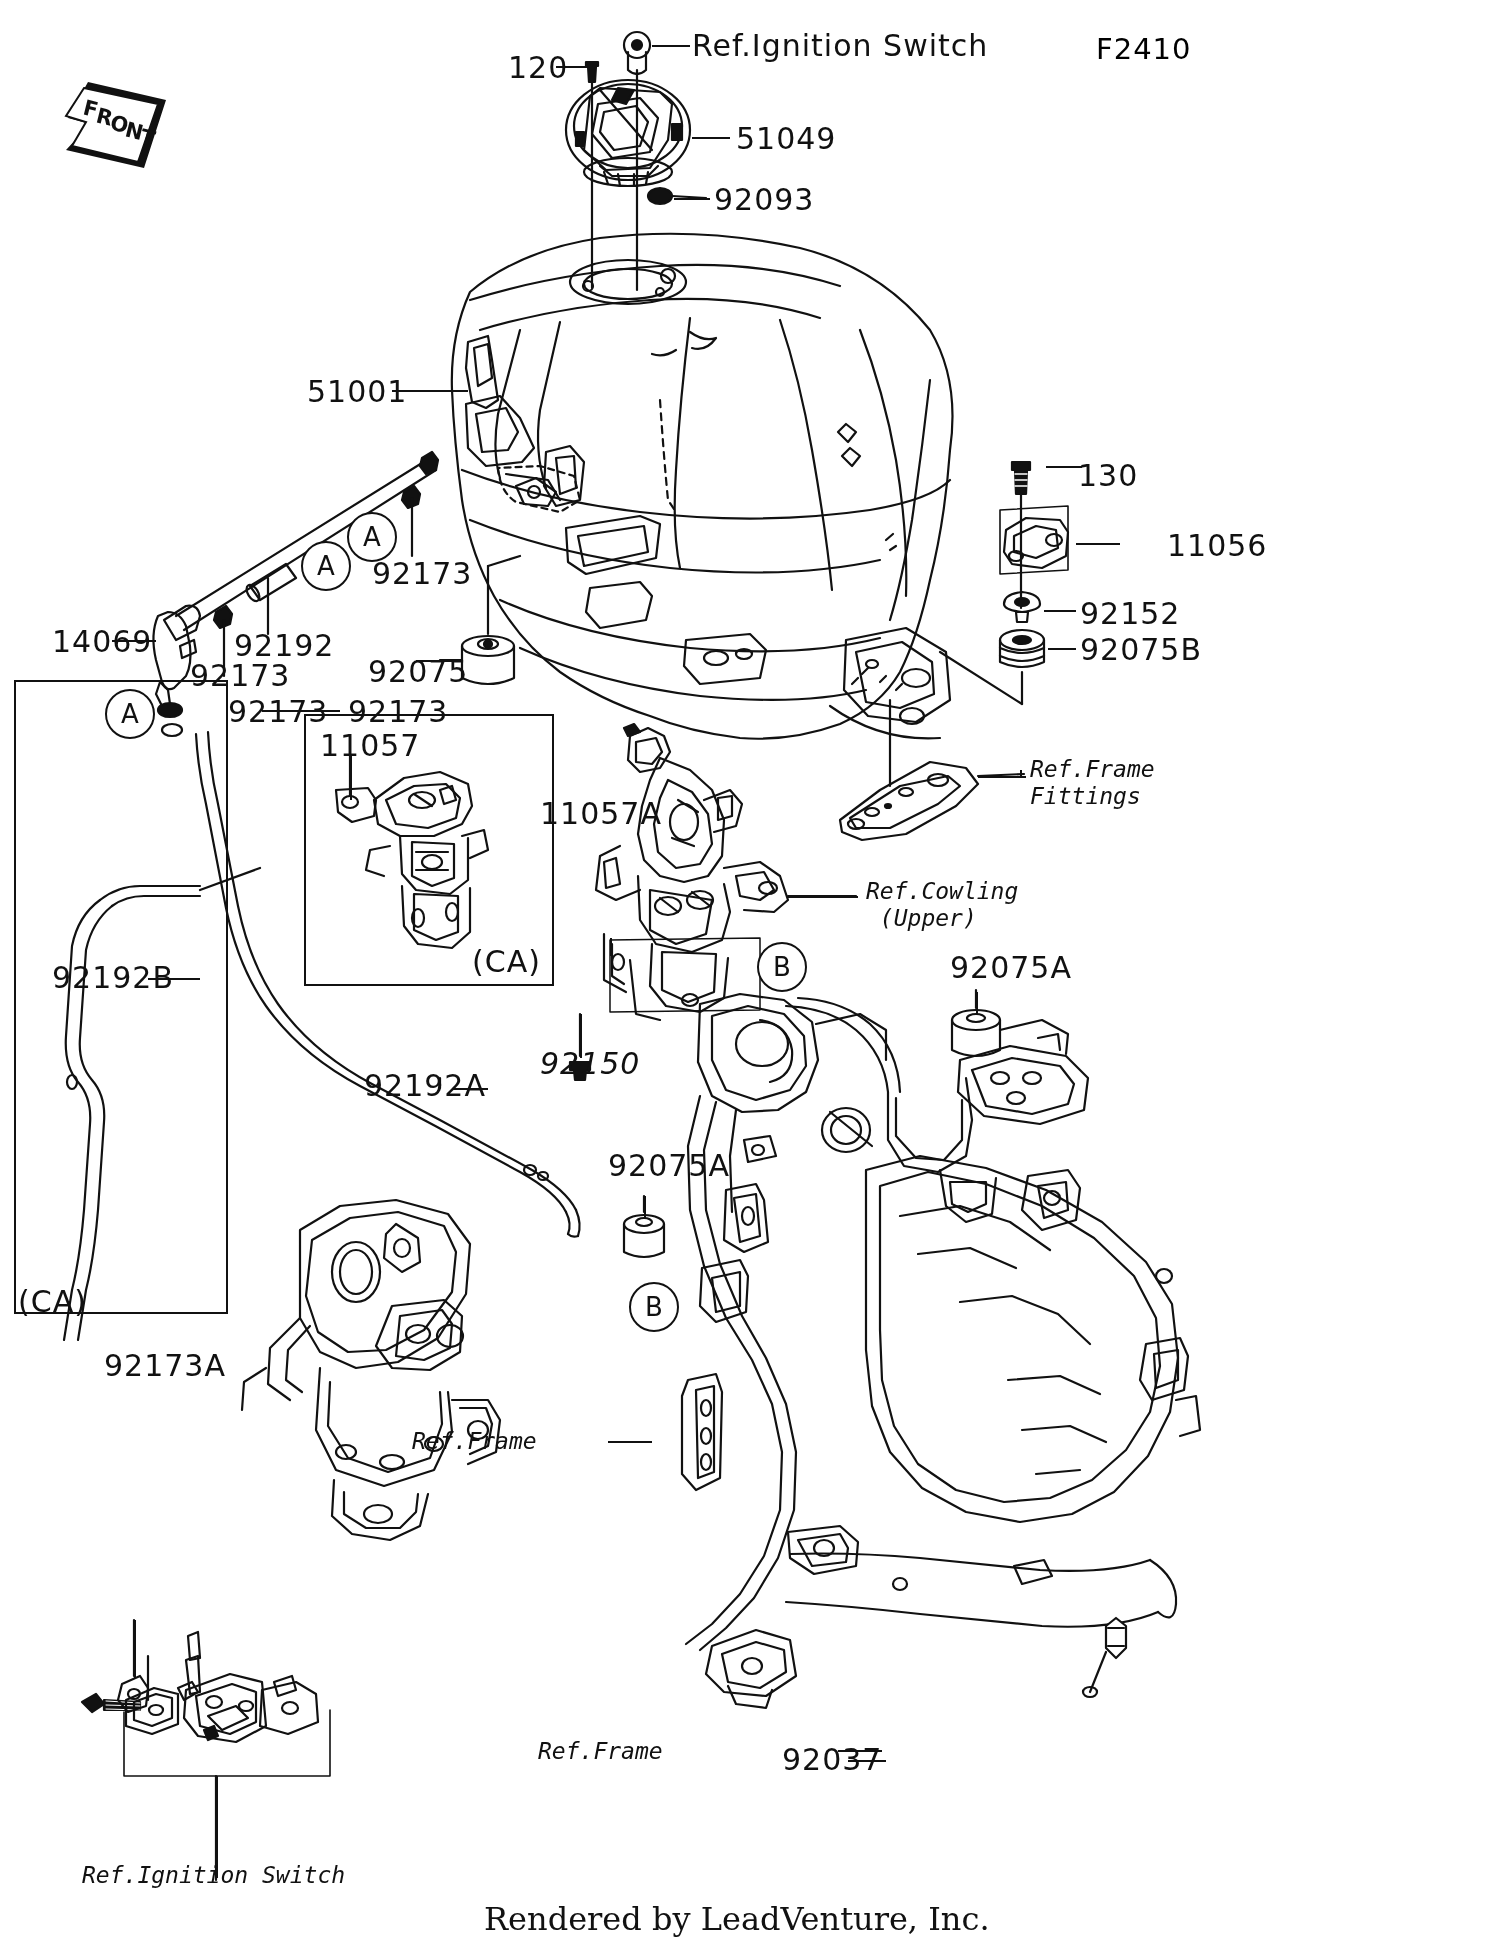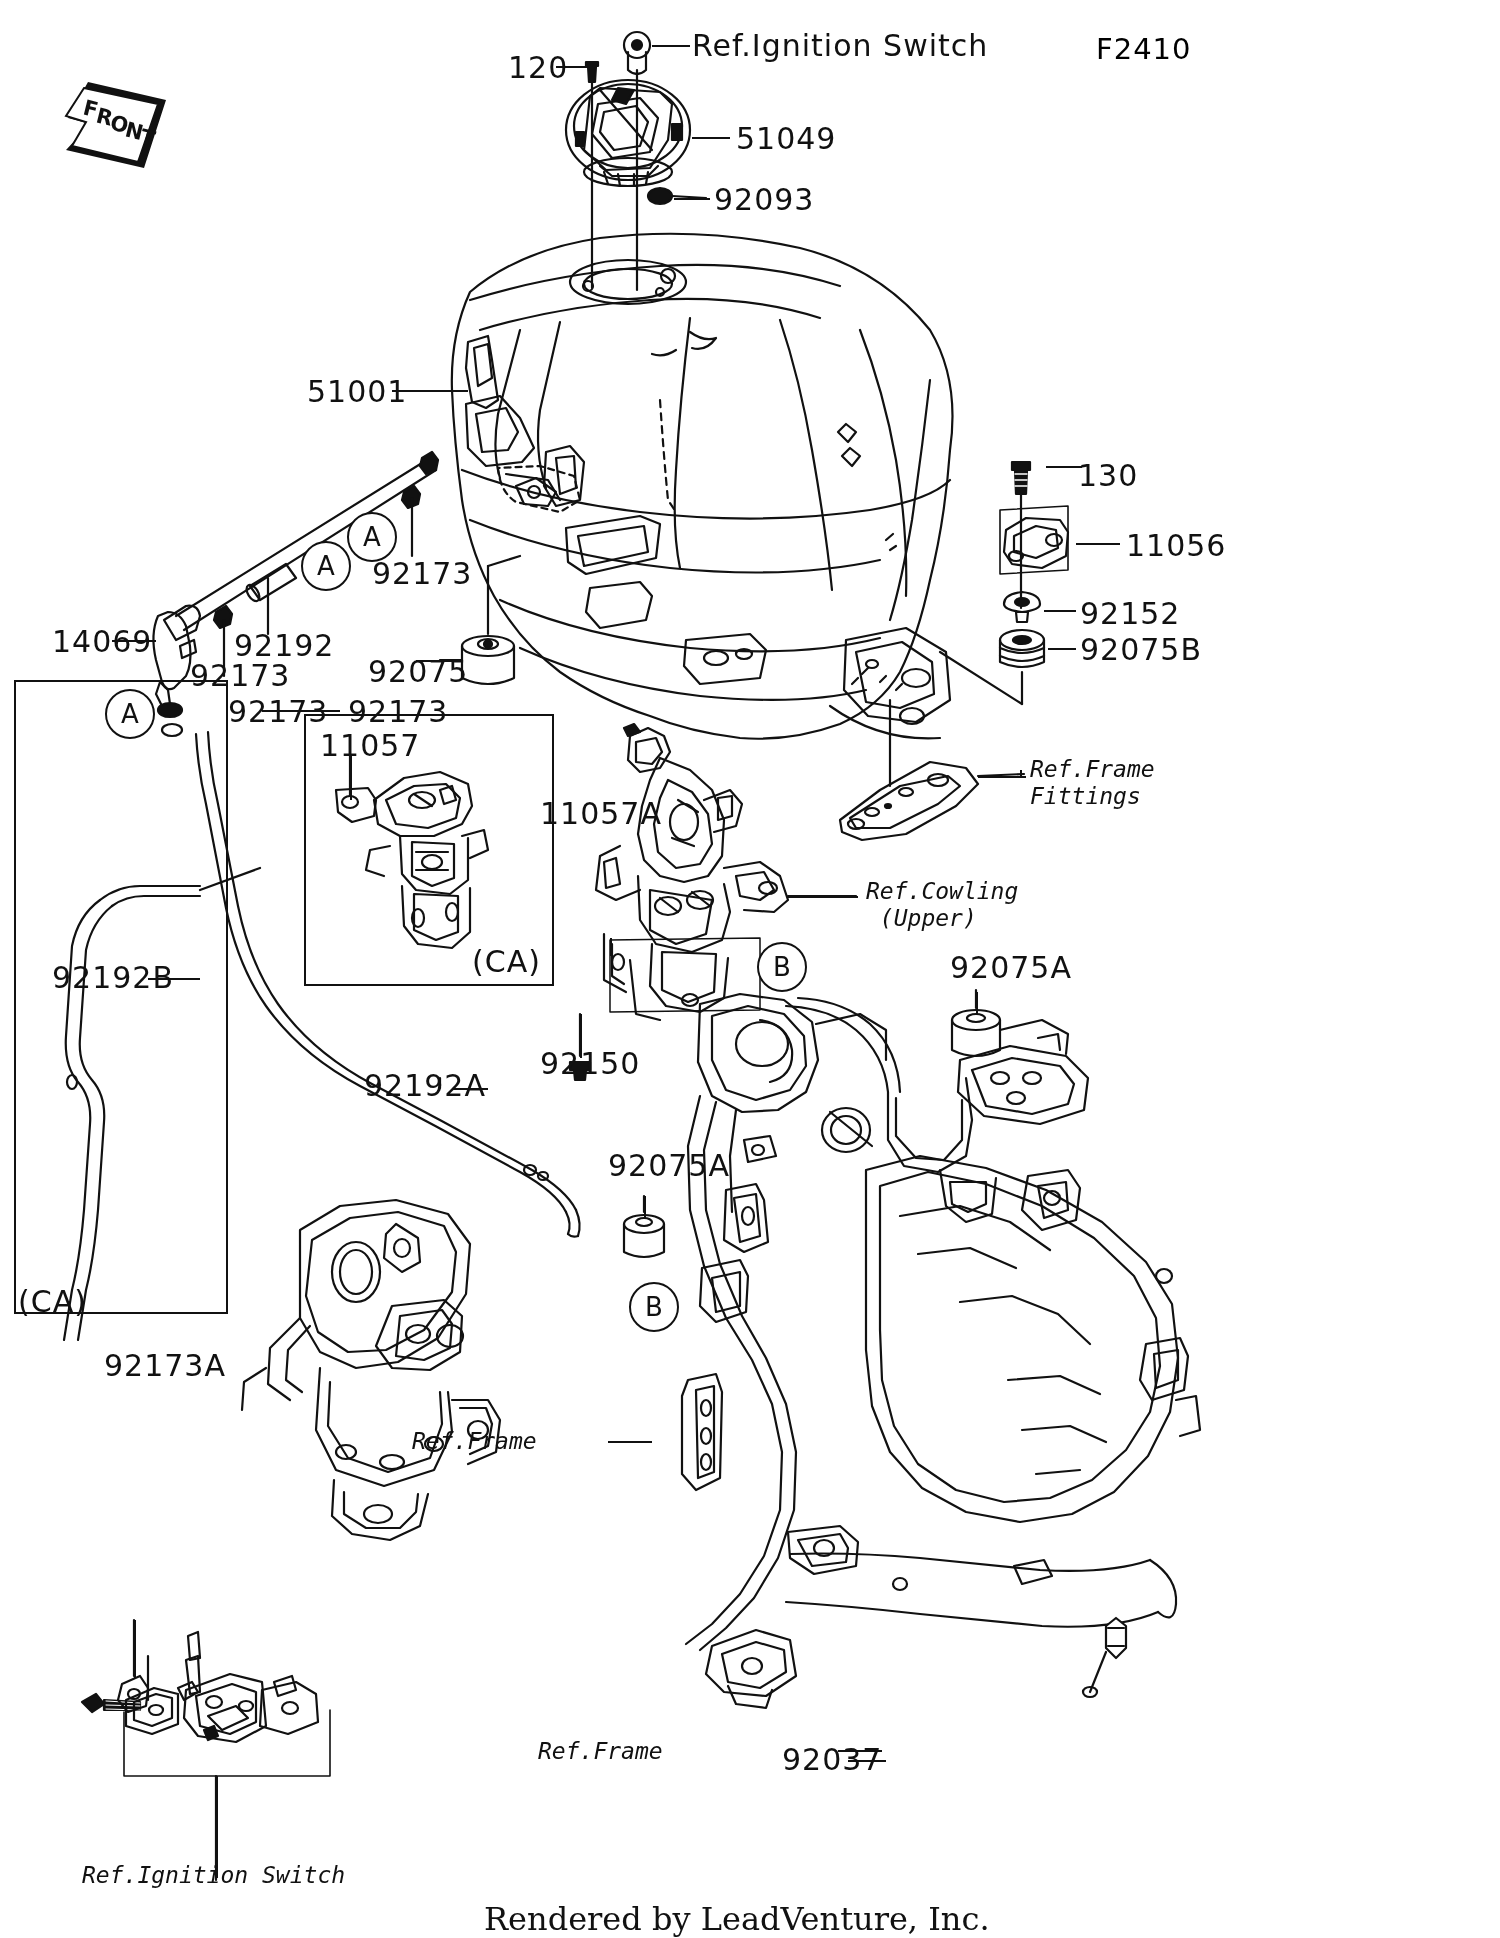--- a/index.html
+++ b/index.html
@@ -525,31 +525,31 @@
   <div class="lbl" style="left:736px;top:121px;">51049</div>
   <div class="lbl" style="left:714px;top:182px;">92093</div>
   <div class="lbl" style="left:307px;top:374px;">51001</div>
   <div class="lbl" style="left:372px;top:556px;">92173</div>
   <div class="lbl" style="left:52px;top:624px;">14069</div>
   <div class="lbl" style="left:234px;top:628px;">92192</div>
   <div class="lbl" style="left:190px;top:658px;">92173</div>
   <div class="lbl" style="left:228px;top:694px;">92173</div>
   <div class="lbl" style="left:368px;top:654px;">92075</div>
   <div class="lbl" style="left:1078px;top:458px;">130</div>
-  <div class="lbl" style="left:1126px;top:528px;">11056</div>
+  <div class="lbl" style="left:1167px;top:528px;">11056</div>
   <div class="lbl" style="left:1080px;top:596px;">92152</div>
   <div class="lbl" style="left:1080px;top:632px;">92075B</div>
   <div class="lbl mono" style="left:1030px;top:756px;">Ref.Frame
 Fittings</div>
   <div class="lbl mono" style="left:866px;top:878px;">Ref.Cowling
  (Upper)</div>
   <div class="lbl" style="left:320px;top:728px;text-align:right;">11057</div>
   <div class="lbl" style="left:472px;top:944px;">(CA)</div>
   <div class="lbl" style="left:540px;top:796px;">11057A</div>
-  <div class="lbl" style="left:540px;top:1046px;">92150</div>
+  <div class="lbl" style="left:540px;top:1046px;font-style:italic;">92150</div>
   <div class="lbl" style="left:950px;top:950px;">92075A</div>
   <div class="lbl" style="left:608px;top:1148px;">92075A</div>
   <div class="lbl" style="left:52px;top:960px;">92192B</div>
   <div class="lbl" style="left:364px;top:1068px;">92192A</div>
   <div class="lbl" style="left:18px;top:1284px;">(CA)</div>
   <div class="lbl" style="left:104px;top:1348px;">92173A</div>
   <div class="lbl mono" style="left:412px;top:1428px;">Ref.Frame</div>
   <div class="lbl mono" style="left:538px;top:1738px;">Ref.Frame</div>
   <div class="lbl" style="left:782px;top:1742px;">92037</div>
   <div class="lbl mono" style="left:82px;top:1862px;">Ref.Ignition Switch</div>

